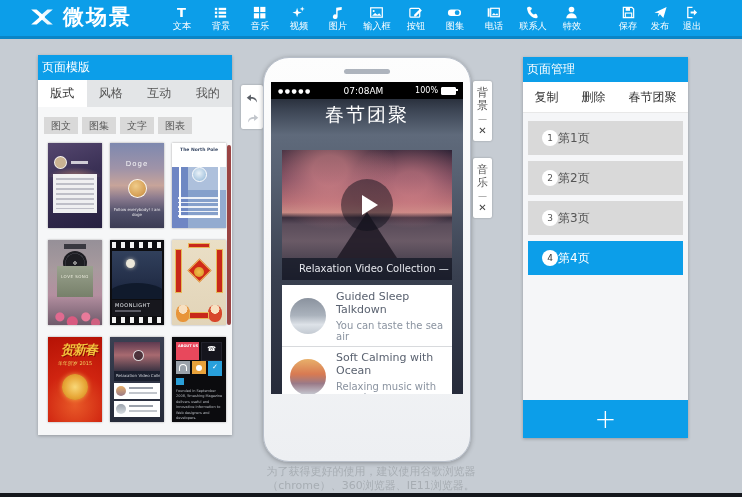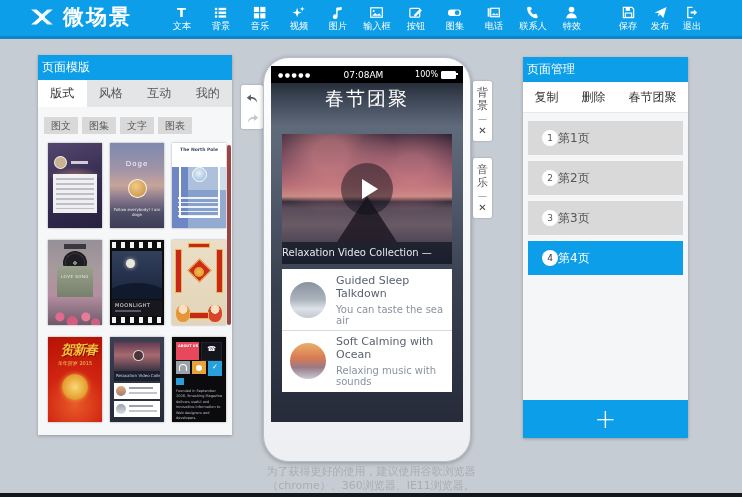--- a/index.html
+++ b/index.html
@@ -107,36 +107,36 @@
   .t9 .tf{left:4px;top:41px;width:8px;height:7px;background:#2a9fd8;}
   .t9 .txt{left:4px;right:3px;top:52px;color:#b8bcc2;font-size:3.5px;line-height:1.55;}
 
   
   #undo-chip{position:absolute;left:241px;top:85px;width:22px;height:44px;background:#fff;border-radius:2px;box-shadow:0 0 2px rgba(0,0,0,.3);display:flex;flex-direction:column;align-items:center;justify-content:space-evenly;}
   .ur-btn{width:18px;height:16px;display:flex;align-items:center;justify-content:center;cursor:pointer;}
 
   
   #phone{position:absolute;left:263px;top:57px;width:208px;height:405px;background:linear-gradient(#fdfdfd,#edeff2);border:1px solid #b7bec9;border-radius:26px;box-shadow:0 1px 5px rgba(0,0,0,.3);box-sizing:border-box;}
   .speaker{position:absolute;left:50%;top:11px;width:46px;height:5px;margin-left:-23px;border-radius:3px;background:#aeb4bd;}
-  .screen{position:absolute;left:7px;top:8px;width:192px;height:356px;background:linear-gradient(180deg,#0f121b 0%,#3c4554 9%,#5f6a7b 17%,#576172 30%,#394050 62%,#262b3a 100%);overflow:hidden;}
+  .screen{position:absolute;left:7px;top:24px;width:192px;height:312px;background:linear-gradient(180deg,#0f121b 0%,#3c4554 9%,#5f6a7b 17%,#576172 30%,#394050 62%,#262b3a 100%);overflow:hidden;}
   .statusbar{position:absolute;left:0;top:0;right:0;height:17px;background:#000;color:#fff;display:flex;align-items:center;justify-content:space-between;padding:0 7px;}
   .signal{font-size:6px;letter-spacing:1.5px;}
   .sb-time{font-size:9px;}
   .batt-wrap{display:flex;align-items:center;gap:3px;font-size:8px;}
   .batt{width:13px;height:6px;border:1px solid #fff;border-radius:1px;background:#fff;position:relative;}
   .batt:after{content:"";position:absolute;right:-3px;top:1px;width:2px;height:2px;background:#fff;}
   .page-title{position:absolute;left:0;right:0;top:17px;height:31px;line-height:31px;text-align:center;color:#fff;font-size:19px;letter-spacing:2px;}
   .video{position:absolute;left:11px;top:68px;width:170px;height:130px;background:
     radial-gradient(ellipse at 28% 16%,rgba(238,150,150,.55) 0 10%,transparent 38%),
     radial-gradient(ellipse at 76% 26%,rgba(228,140,145,.5) 0 9%,transparent 33%),
     linear-gradient(180deg,#2e2336 0%,#6e4258 22%,#b06a72 40%,#c88a84 48%,#3a2f3e 52%,#5a4c5a 57%,#6a5a66 70%,#4a4250 86%,#332e3c 100%);overflow:hidden;cursor:pointer;}
   .pier{position:absolute;left:50%;bottom:22px;margin-left:-30px;width:0;height:0;border-left:30px solid transparent;border-right:30px solid transparent;border-bottom:46px solid rgba(32,26,38,.88);}
   .play-btn{position:absolute;left:50%;top:29px;width:52px;height:52px;margin-left:-26px;border-radius:50%;background:rgba(12,15,26,.48);cursor:pointer;}
   .play-btn:after{content:"";position:absolute;left:21px;top:16px;width:0;height:0;border-left:16px solid #fff;border-top:10px solid transparent;border-bottom:10px solid transparent;}
-  .video-caption{position:absolute;left:0;right:0;bottom:0;height:22px;line-height:22px;background:rgba(22,27,40,.82);color:#e6e8ee;font-size:10px;padding-left:0;}
+  .video-caption{position:absolute;left:0;right:0;bottom:0;height:22px;line-height:22px;background:rgba(22,27,40,.82);color:#e6e8ee;font-size:10px;padding-left:17px;}
   .music-card{position:absolute;left:11px;top:203px;width:170px;height:123px;background:#fff;}
   .music-row{height:61px;display:flex;align-items:center;gap:10px;padding:0 8px;cursor:pointer;box-sizing:border-box;}
   .music-row + .music-row{border-top:1px solid #d8dadd;}
   .m-art{width:36px;height:36px;border-radius:50%;flex:none;}
   .art-sunset{background:linear-gradient(180deg,#e8b06a 0%,#d87a52 42%,#9a7a88 68%,#c8ccd4 100%);}
   .art-waves{background:linear-gradient(180deg,#8a929e 0%,#aab2bc 48%,#dde2e8 74%,#c3cad2 100%);}
   .m-title{font-size:11px;color:#5a6270;margin-bottom:4px;}
   .m-sub{font-size:10px;color:#8a93a0;}
 
   

